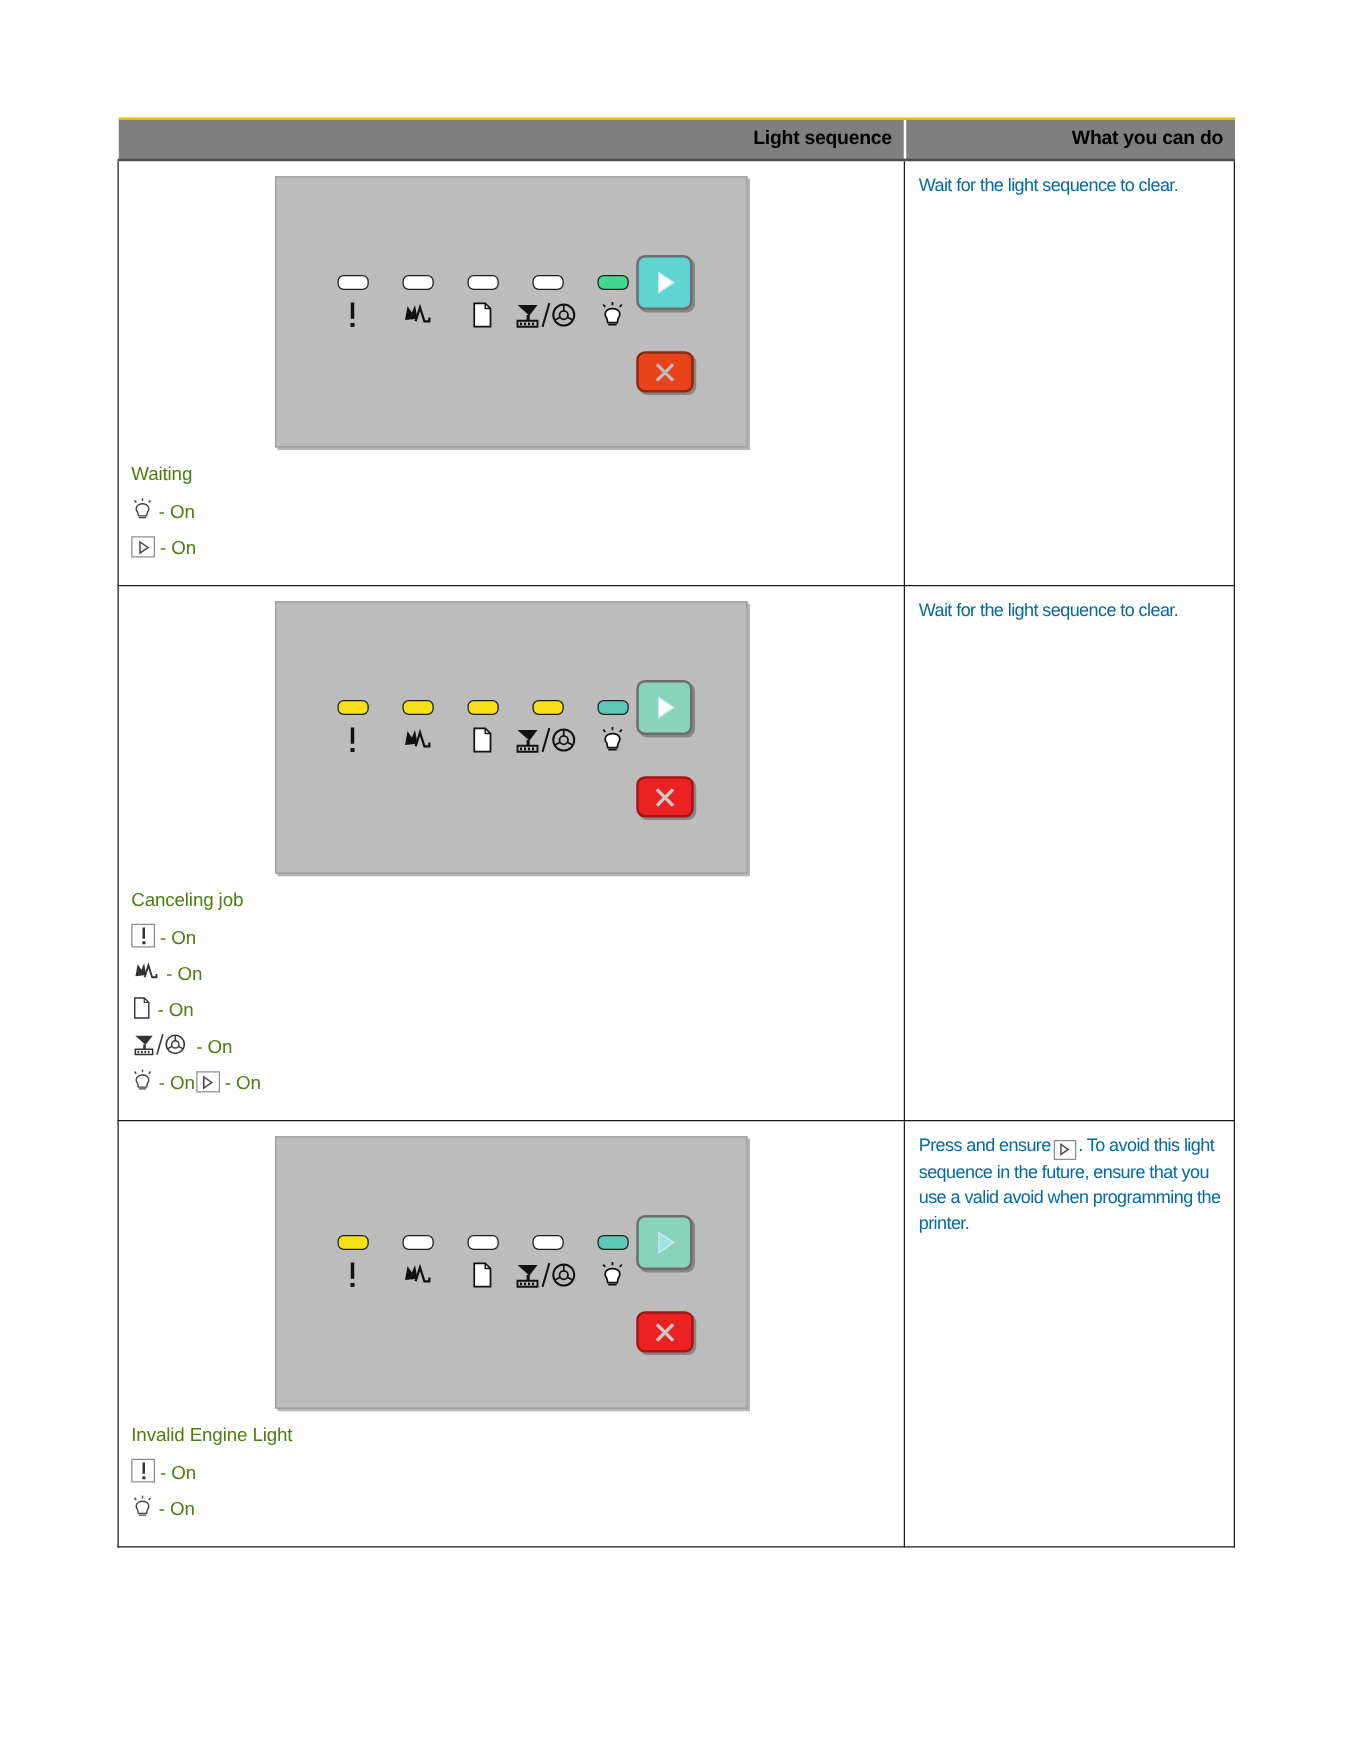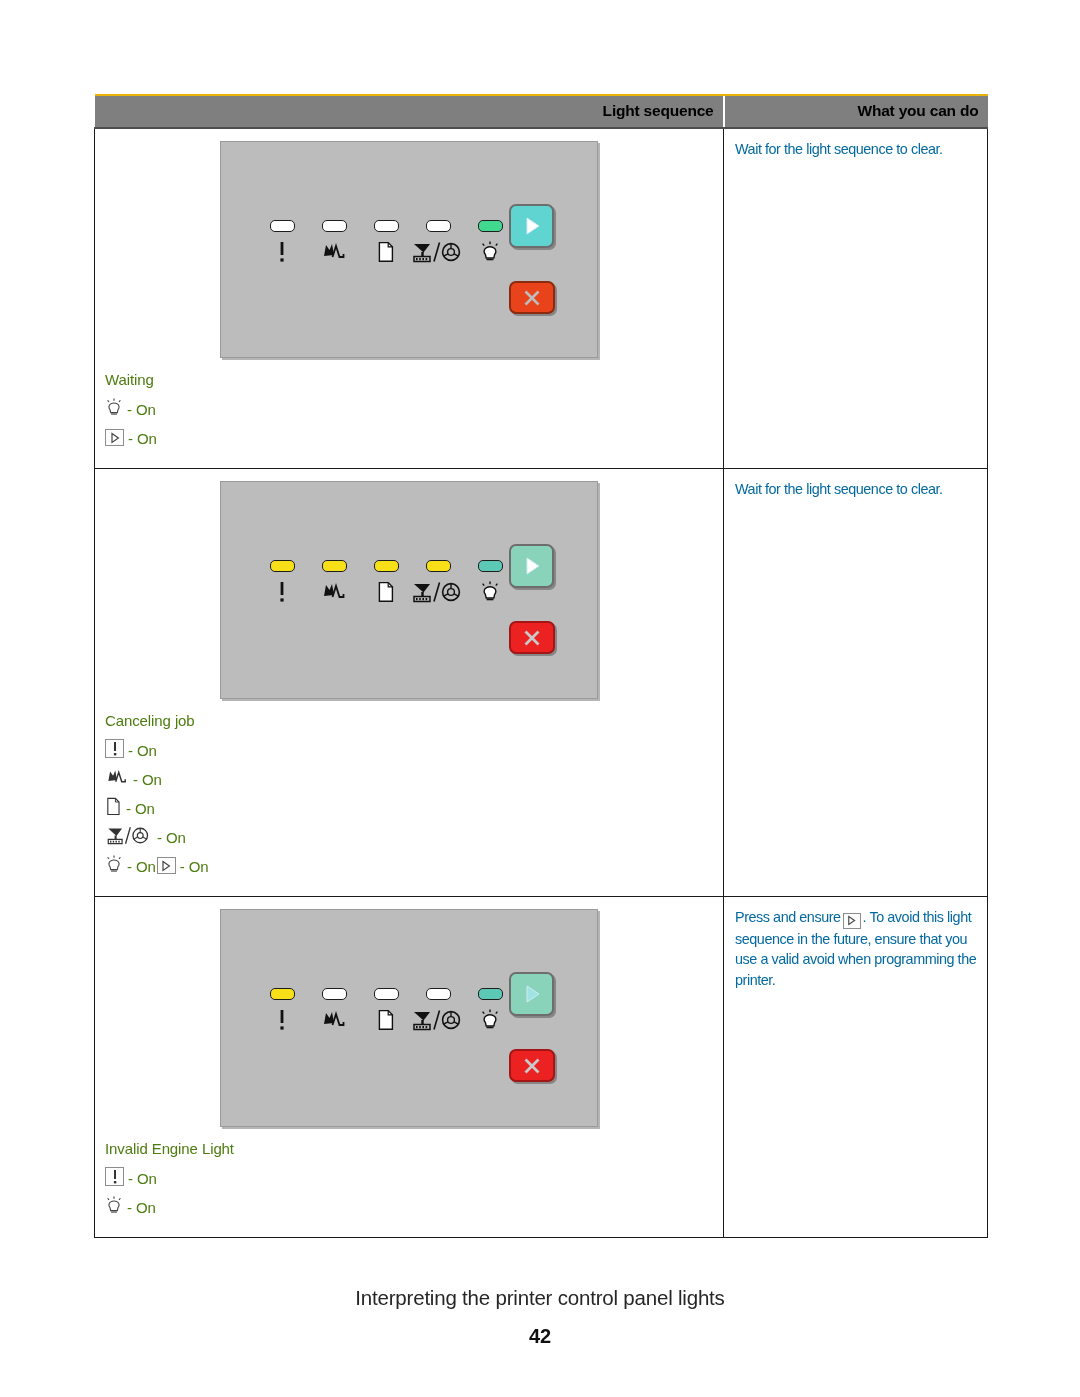--- a/index.html
+++ b/index.html
@@ -588,18 +588,14 @@
                   <path d="M3 1.6 L9.4 6 L3 10.4 Z" fill="none" stroke="#444" stroke-width="1.2"></path>
                 </svg>
             </span><span>. To avoid this light sequence in the future, ensure that you use a valid avoid when programming the printer.</span>
           </td>
         </tr>
 
       </tbody>
     </table>
   </div>
 
-  <div class="footer">
-    <div class="sect">Interpreting the printer control panel lights</div>
-    <div class="pg">42</div>
-  </div>
 
 </div>
 
 </body></html>

